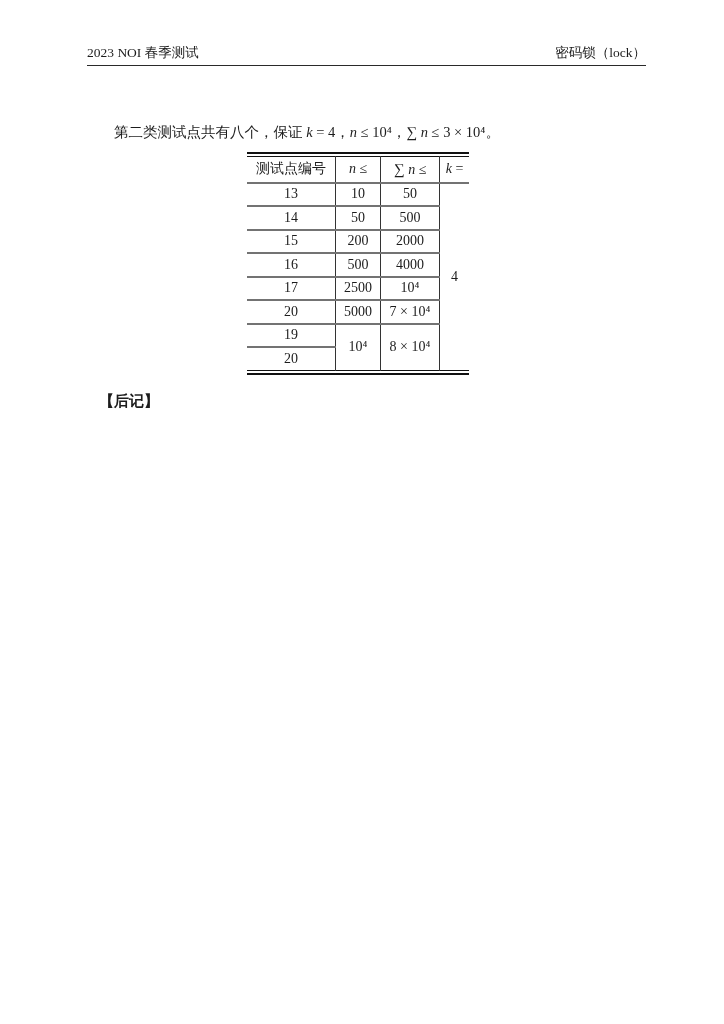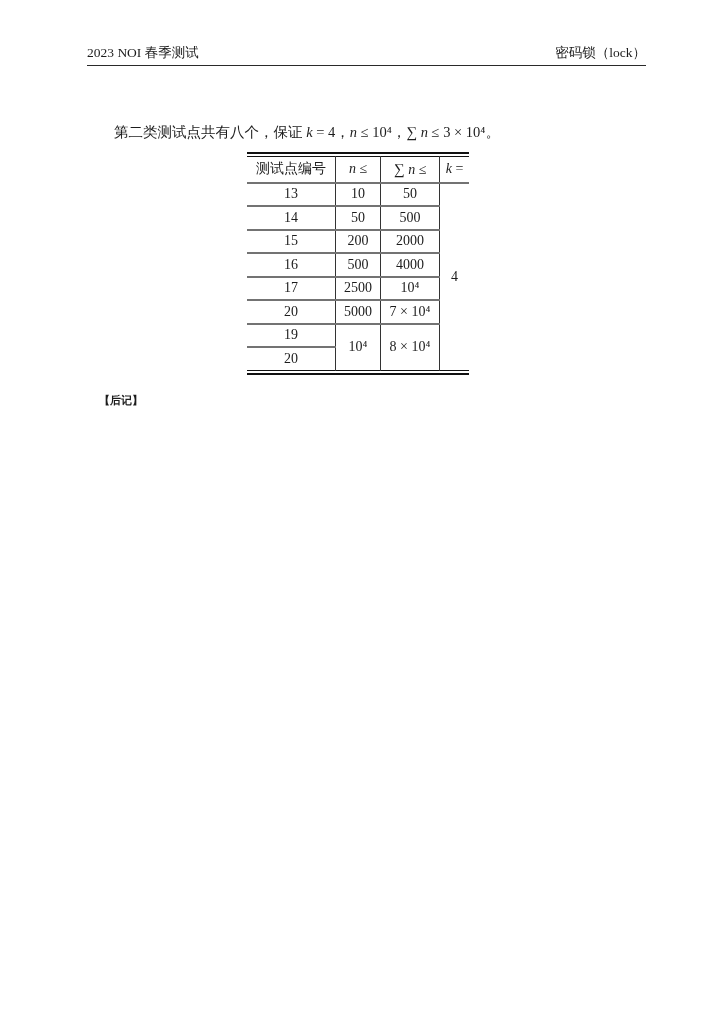--- a/index.html
+++ b/index.html
@@ -77,21 +77,21 @@
   .hb { border-bottom: 2px solid #737373; }
   table.tbl thead tr { height: 26px; }
   table.tbl tbody tr { height: 23.5px; }
 
   
   .ps-heading {
     position: absolute;
     left: 99px; top: 390px;
     font-family: "Liberation Sans", "DejaVu Sans", sans-serif;
     font-weight: bold;
-    font-size: 11px;
+    font-size: 15px;
     line-height: 21px;
   }
   .ps-para {
     position: absolute;
     left: 88px; top: 426px;
     width: 561px;
     font-size: 14.5px;
     line-height: 26px;
     text-indent: 29px;
     text-align: justify;

